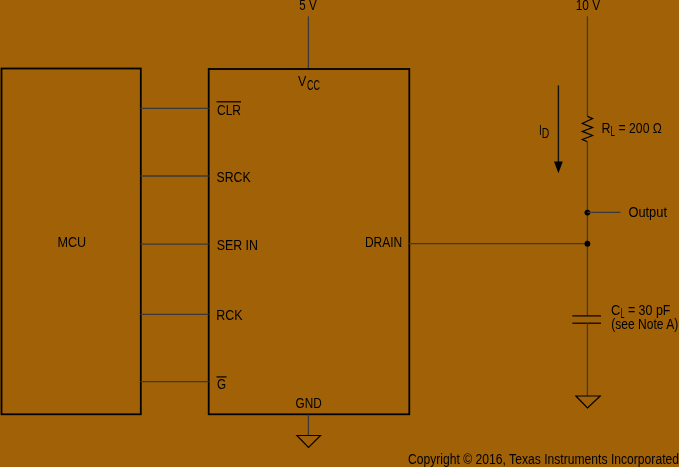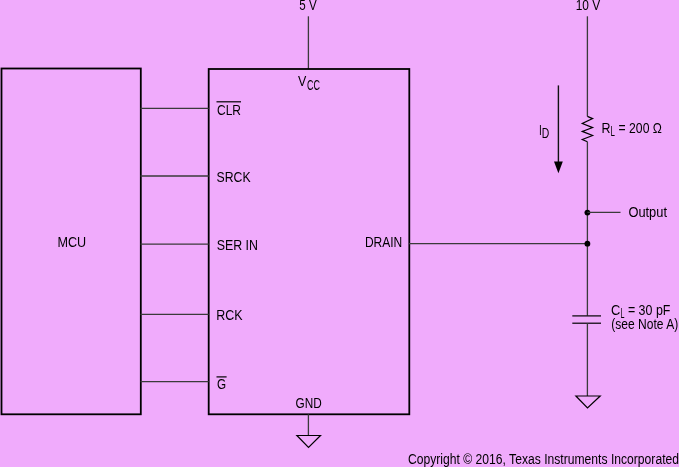--- a/index.html
+++ b/index.html
@@ -1,16 +1,16 @@
 <!DOCTYPE html>
 <html><head>
 <meta charset="utf-8">
 <style>
   html,body{margin:0;padding:0;background:#ffffff;}
-  .canvas{position:relative;width:679px;height:467px;background:#f0abfc;overflow:hidden;}
+  .canvas{position:relative;width:679px;height:467px;background:#a16207;overflow:hidden;}
   svg{position:absolute;left:0;top:0;}
   text{font-family:"Liberation Sans",sans-serif;font-size:14px;fill:#000000;}
 </style>
 </head>
 <body>
 <div class="canvas">
 <svg width="679" height="467" viewBox="0 0 679 467">
 
   <text x="299.3" y="9.9" textLength="17.4" lengthAdjust="spacingAndGlyphs">5 V</text>
 

